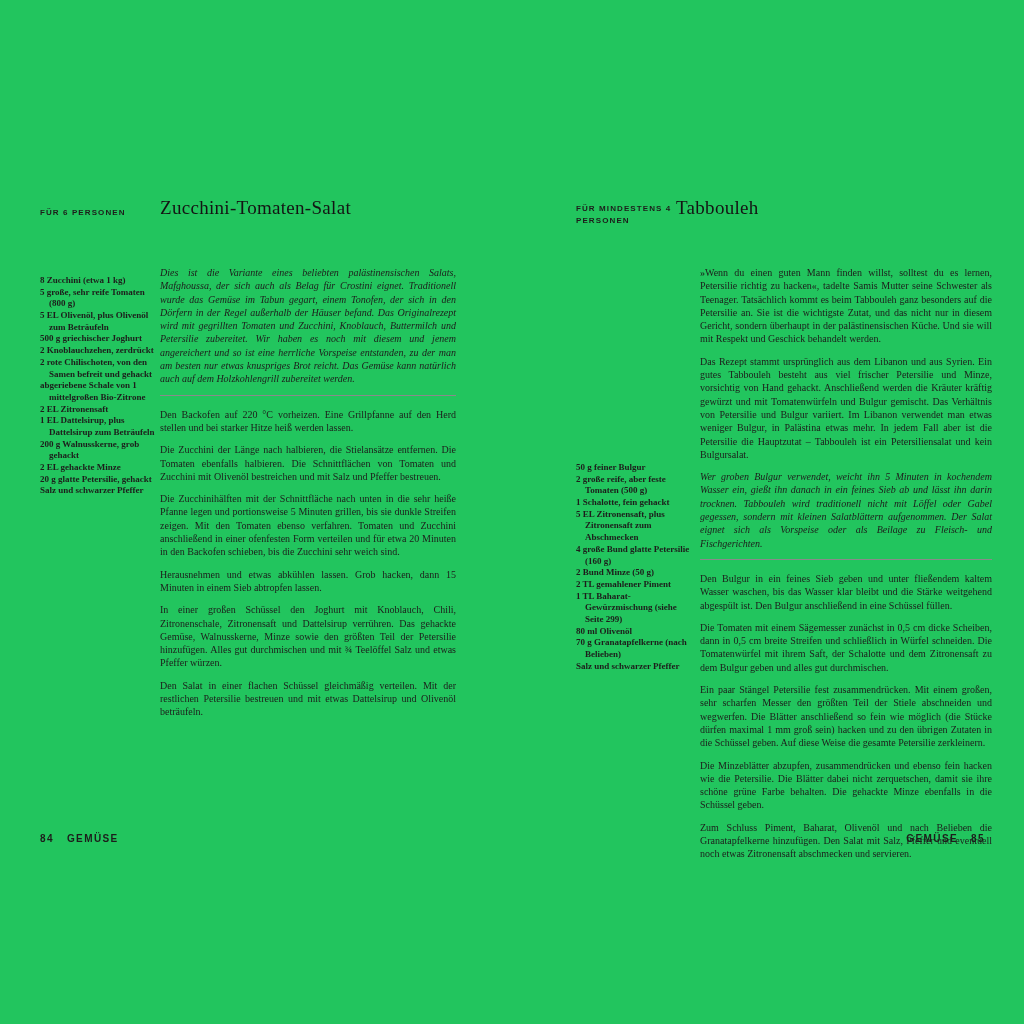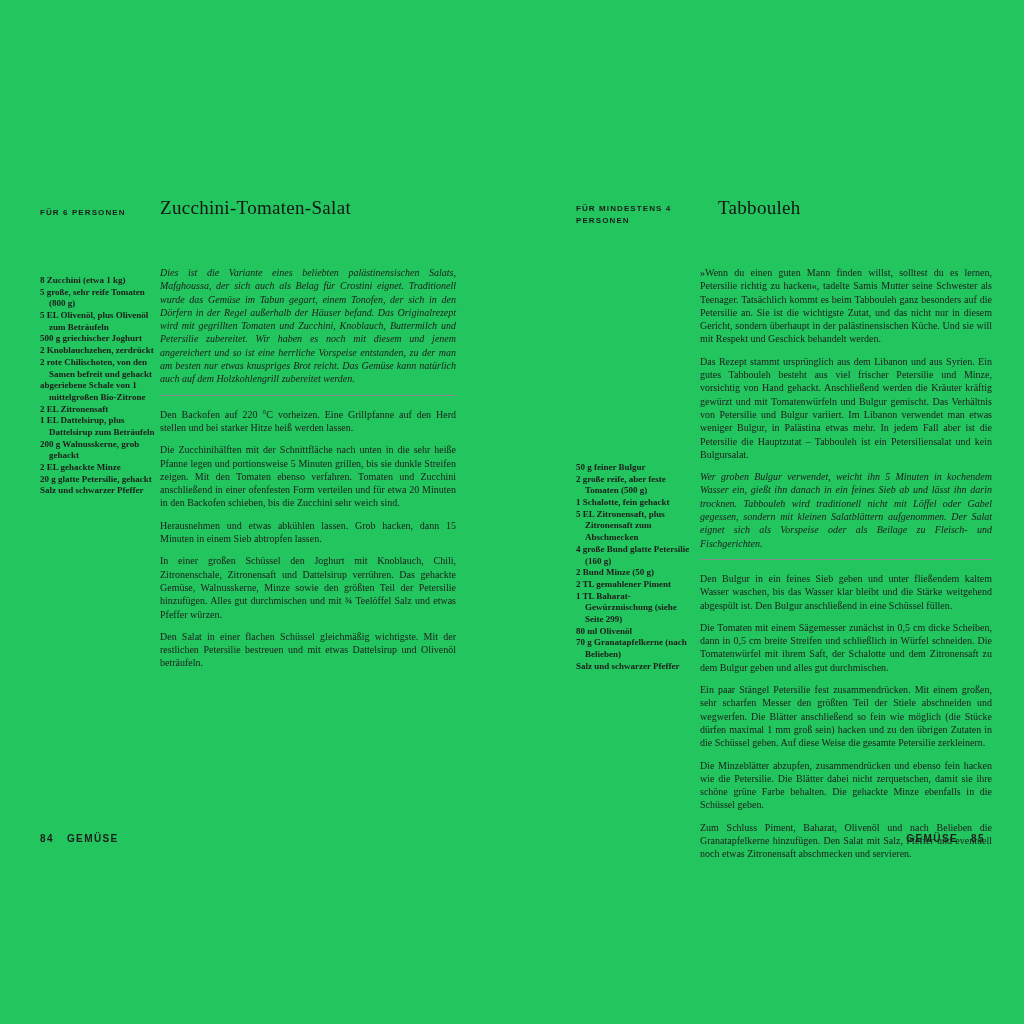--- a/index.html
+++ b/index.html
@@ -92,35 +92,36 @@
       <div class="ing">200 g Walnusskerne, grob gehackt</div>
       <div class="ing">2 EL gehackte Minze</div>
       <div class="ing">20 g glatte Petersilie, gehackt</div>
       <div class="ing">Salz und schwarzer Pfeffer</div>
     </div>
 
     <div class="maincol" style="left:160px; top:266px; width:296px;">
       <p class="intro">Dies ist die Variante eines beliebten palästinensischen Salats, Mafghoussa, der sich auch als Belag für Crostini eignet. Traditionell wurde das Gemüse im Tabun gegart, einem Tonofen, der sich in den Dörfern in der Regel außerhalb der Häuser befand. Das Originalrezept wird mit gegrillten Tomaten und Zucchini, Knoblauch, Buttermilch und Petersilie zubereitet. Wir haben es noch mit diesem und jenem angereichert und so ist eine herrliche Vorspeise entstanden, zu der man am besten nur etwas knuspriges Brot reicht. Das Gemüse kann natürlich auch auf dem Holzkohlengrill zubereitet werden.</p>
       <hr class="rule">
       <p>Den Backofen auf 220 °C vorheizen. Eine Grillpfanne auf den Herd stellen und bei starker Hitze heiß werden lassen.</p>
+      <p>Die Zucchini der Länge nach halbieren, die Stielansätze entfernen. Die Tomaten ebenfalls halbieren. Die Schnittflächen von Tomaten und Zucchini mit Olivenöl bestreichen und mit Salz und Pfeffer bestreuen.</p>
       <p>Die Zucchinihälften mit der Schnittfläche nach unten in die sehr heiße Pfanne legen und portionsweise 5 Minuten grillen, bis sie dunkle Streifen zeigen. Mit den Tomaten ebenso verfahren. Tomaten und Zucchini anschließend in einer ofenfesten Form verteilen und für etwa 20 Minuten in den Backofen schieben, bis die Zucchini sehr weich sind.</p>
       <p>Herausnehmen und etwas abkühlen lassen. Grob hacken, dann 15 Minuten in einem Sieb abtropfen lassen.</p>
       <p>In einer großen Schüssel den Joghurt mit Knoblauch, Chili, Zitronenschale, Zitronensaft und Dattelsirup verrühren. Das gehackte Gemüse, Walnusskerne, Minze sowie den größten Teil der Petersilie hinzufügen. Alles gut durchmischen und mit ¾ Teelöffel Salz und etwas Pfeffer würzen.</p>
-      <p>Den Salat in einer flachen Schüssel gleichmäßig wichtigste. Mit der restlichen Petersilie bestreuen und mit etwas Dattelsirup und Olivenöl beträufeln.</p>
+      <p>Den Salat in einer flachen Schüssel gleichmäßig verteilen. Mit der restlichen Petersilie bestreuen und mit etwas Dattelsirup und Olivenöl beträufeln.</p>
     </div>
 
     <div class="footer" style="left:40px; top:833px;">
       <span>84</span><span class="gap"></span><span>GEMÜSE</span>
     </div>
   </div>
 
   <div>
     <div class="kicker" style="left:576px; top:203px; width:96px;">FÜR MINDESTENS 4 PERSONEN</div>
 
-    <h1 class="recipe-title" style="left:718px; top:197px;text-align:center;">Tabbouleh</h1>
+    <h1 class="recipe-title" style="left:676px; top:197px;text-align:center;">Tabbouleh</h1>
 
     <div class="maincol" style="left:700px; top:266px; width:292px;">
       <p>»Wenn du einen guten Mann finden willst, solltest du es lernen, Petersilie richtig zu hacken«, tadelte Samis Mutter seine Schwester als Teenager. Tatsächlich kommt es beim Tabbouleh ganz besonders auf die Petersilie an. Sie ist die wichtigste Zutat, und das nicht nur in diesem Gericht, sondern überhaupt in der palästinensischen Küche. Und sie will mit Respekt und Geschick behandelt werden.</p>
       <p>Das Rezept stammt ursprünglich aus dem Libanon und aus Syrien. Ein gutes Tabbouleh besteht aus viel frischer Petersilie und Minze, vorsichtig von Hand gehackt. Anschließend werden die Kräuter kräftig gewürzt und mit Tomatenwürfeln und Bulgur gemischt. Das Verhältnis von Petersilie und Bulgur variiert. Im Libanon verwendet man etwas weniger Bulgur, in Palästina etwas mehr. In jedem Fall aber ist die Petersilie die Hauptzutat – Tabbouleh ist ein Petersiliensalat und kein Bulgursalat.</p>
       <p class="note">Wer groben Bulgur verwendet, weicht ihn 5 Minuten in kochendem Wasser ein, gießt ihn danach in ein feines Sieb ab und lässt ihn darin trocknen. Tabbouleh wird traditionell nicht mit Löffel oder Gabel gegessen, sondern mit kleinen Salatblättern aufgenommen. Der Salat eignet sich als Vorspeise oder als Beilage zu Fleisch- und Fischgerichten.</p>
       <hr class="rule">
       <p>Den Bulgur in ein feines Sieb geben und unter fließendem kaltem Wasser waschen, bis das Wasser klar bleibt und die Stärke weitgehend abgespült ist. Den Bulgur anschließend in eine Schüssel füllen.</p>
       <p>Die Tomaten mit einem Sägemesser zunächst in 0,5 cm dicke Scheiben, dann in 0,5 cm breite Streifen und schließlich in Würfel schneiden. Die Tomatenwürfel mit ihrem Saft, der Schalotte und dem Zitronensaft zu dem Bulgur geben und alles gut durchmischen.</p>
       <p>Ein paar Stängel Petersilie fest zusammendrücken. Mit einem großen, sehr scharfen Messer den größten Teil der Stiele abschneiden und wegwerfen. Die Blätter anschließend so fein wie möglich (die Stücke dürfen maximal 1 mm groß sein) hacken und zu den übrigen Zutaten in die Schüssel geben. Auf diese Weise die gesamte Petersilie zerkleinern.</p>
       <p>Die Minzeblätter abzupfen, zusammendrücken und ebenso fein hacken wie die Petersilie. Die Blätter dabei nicht zerquetschen, damit sie ihre schöne grüne Farbe behalten. Die gehackte Minze ebenfalls in die Schüssel geben.</p>

